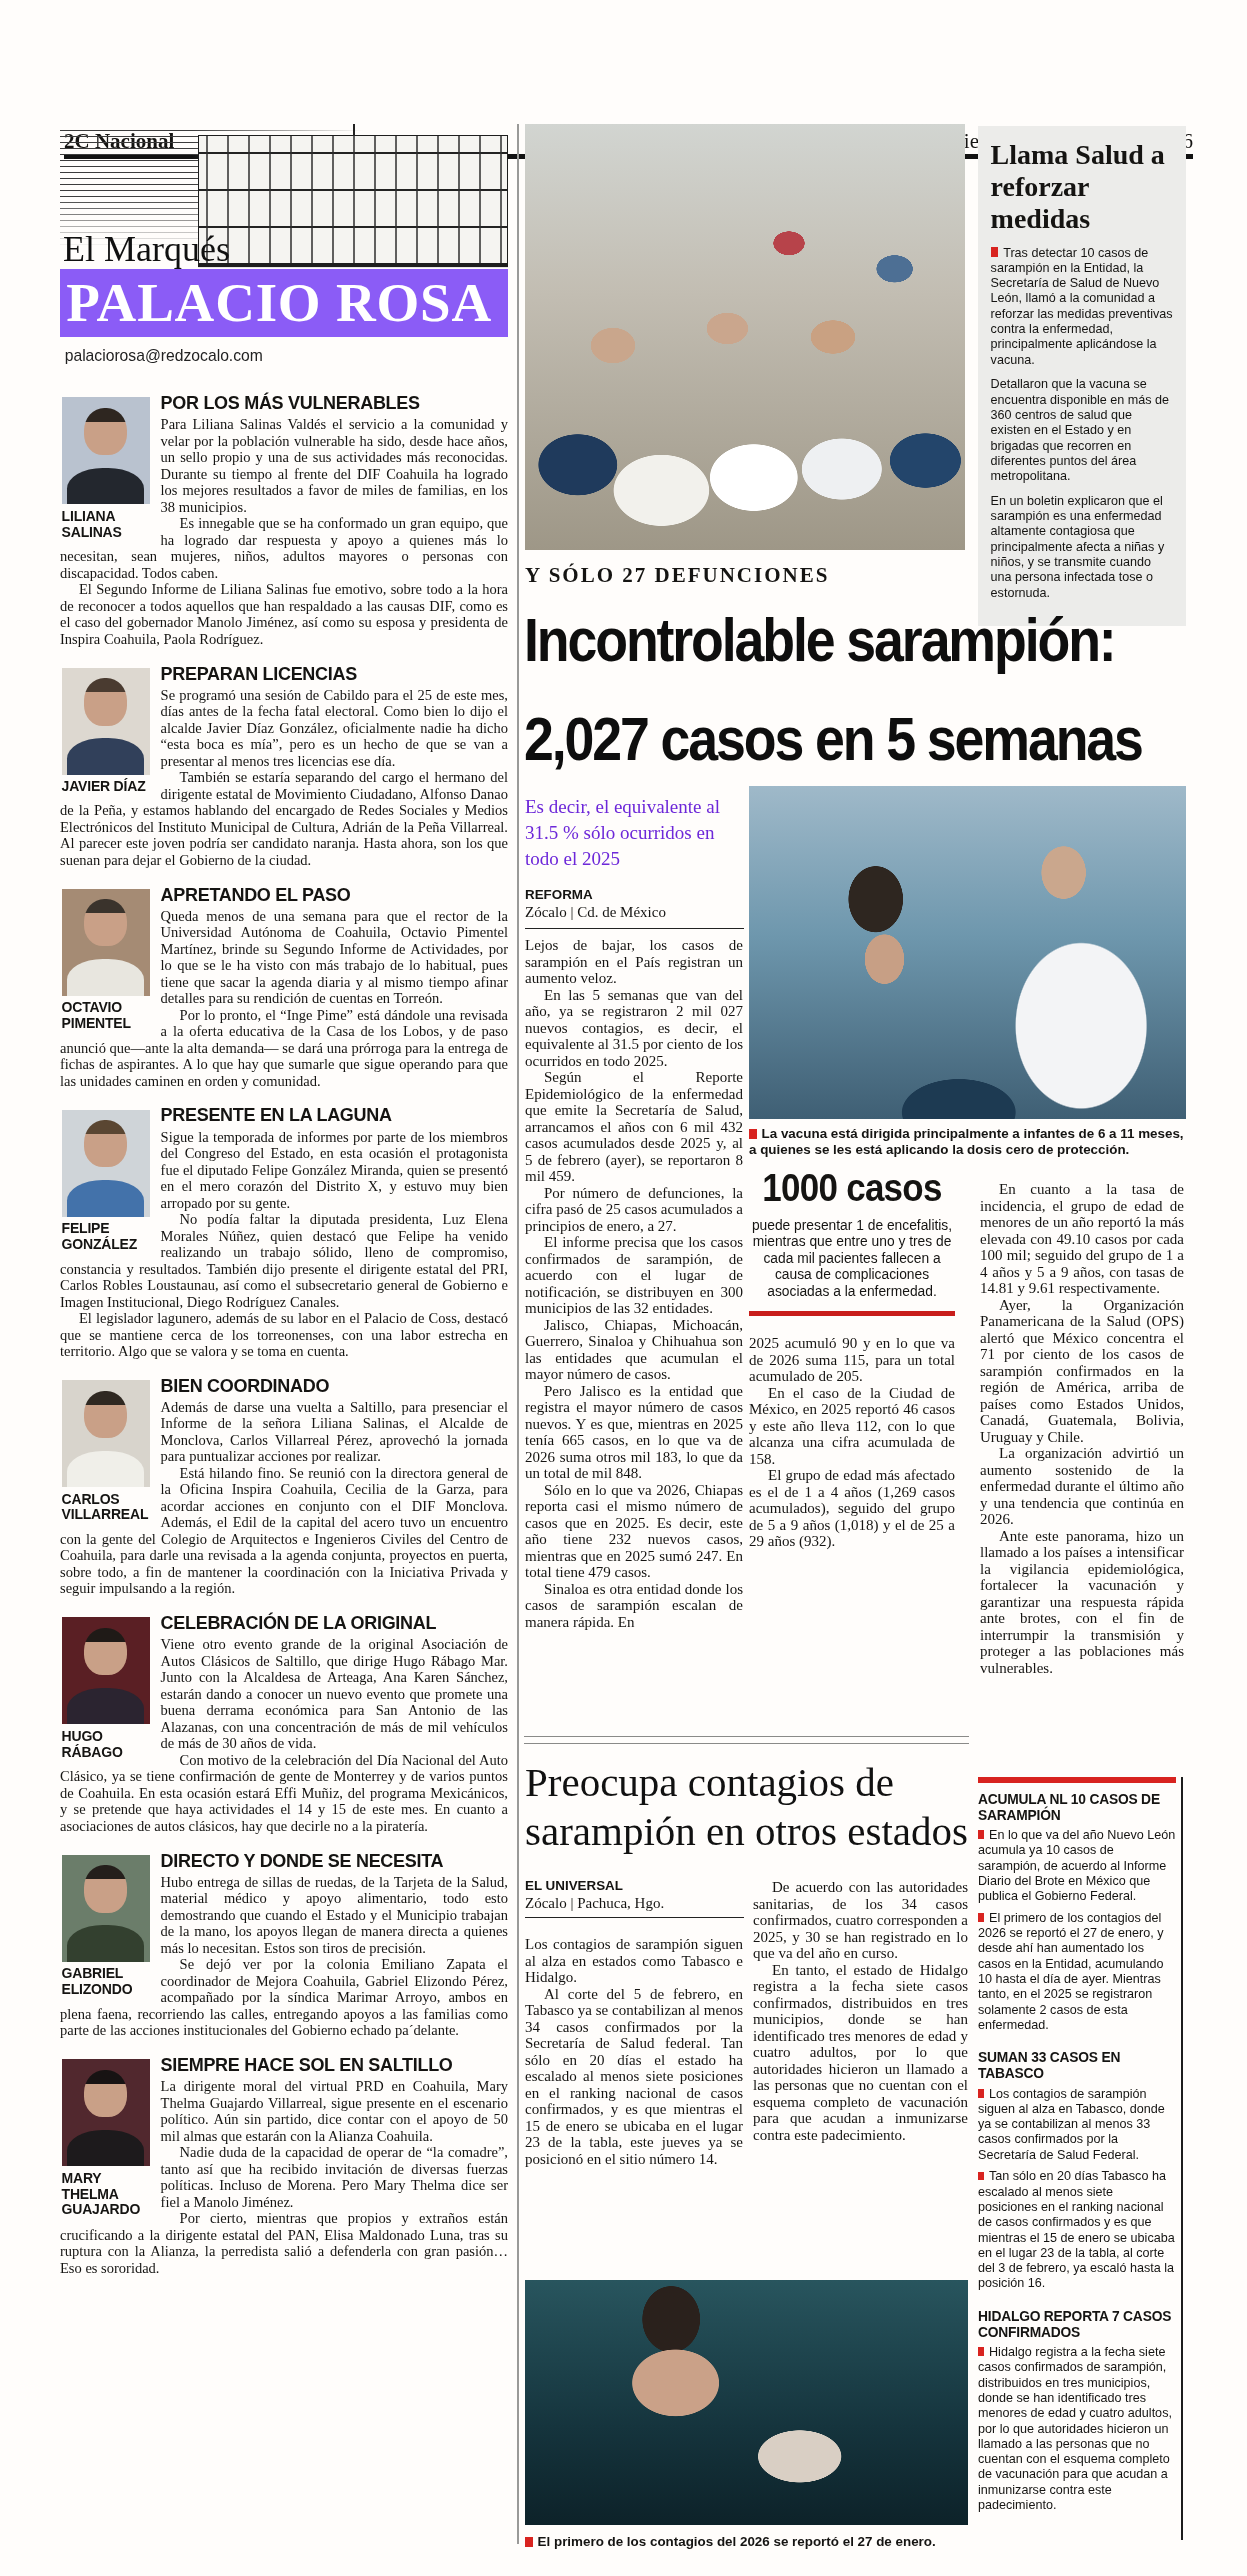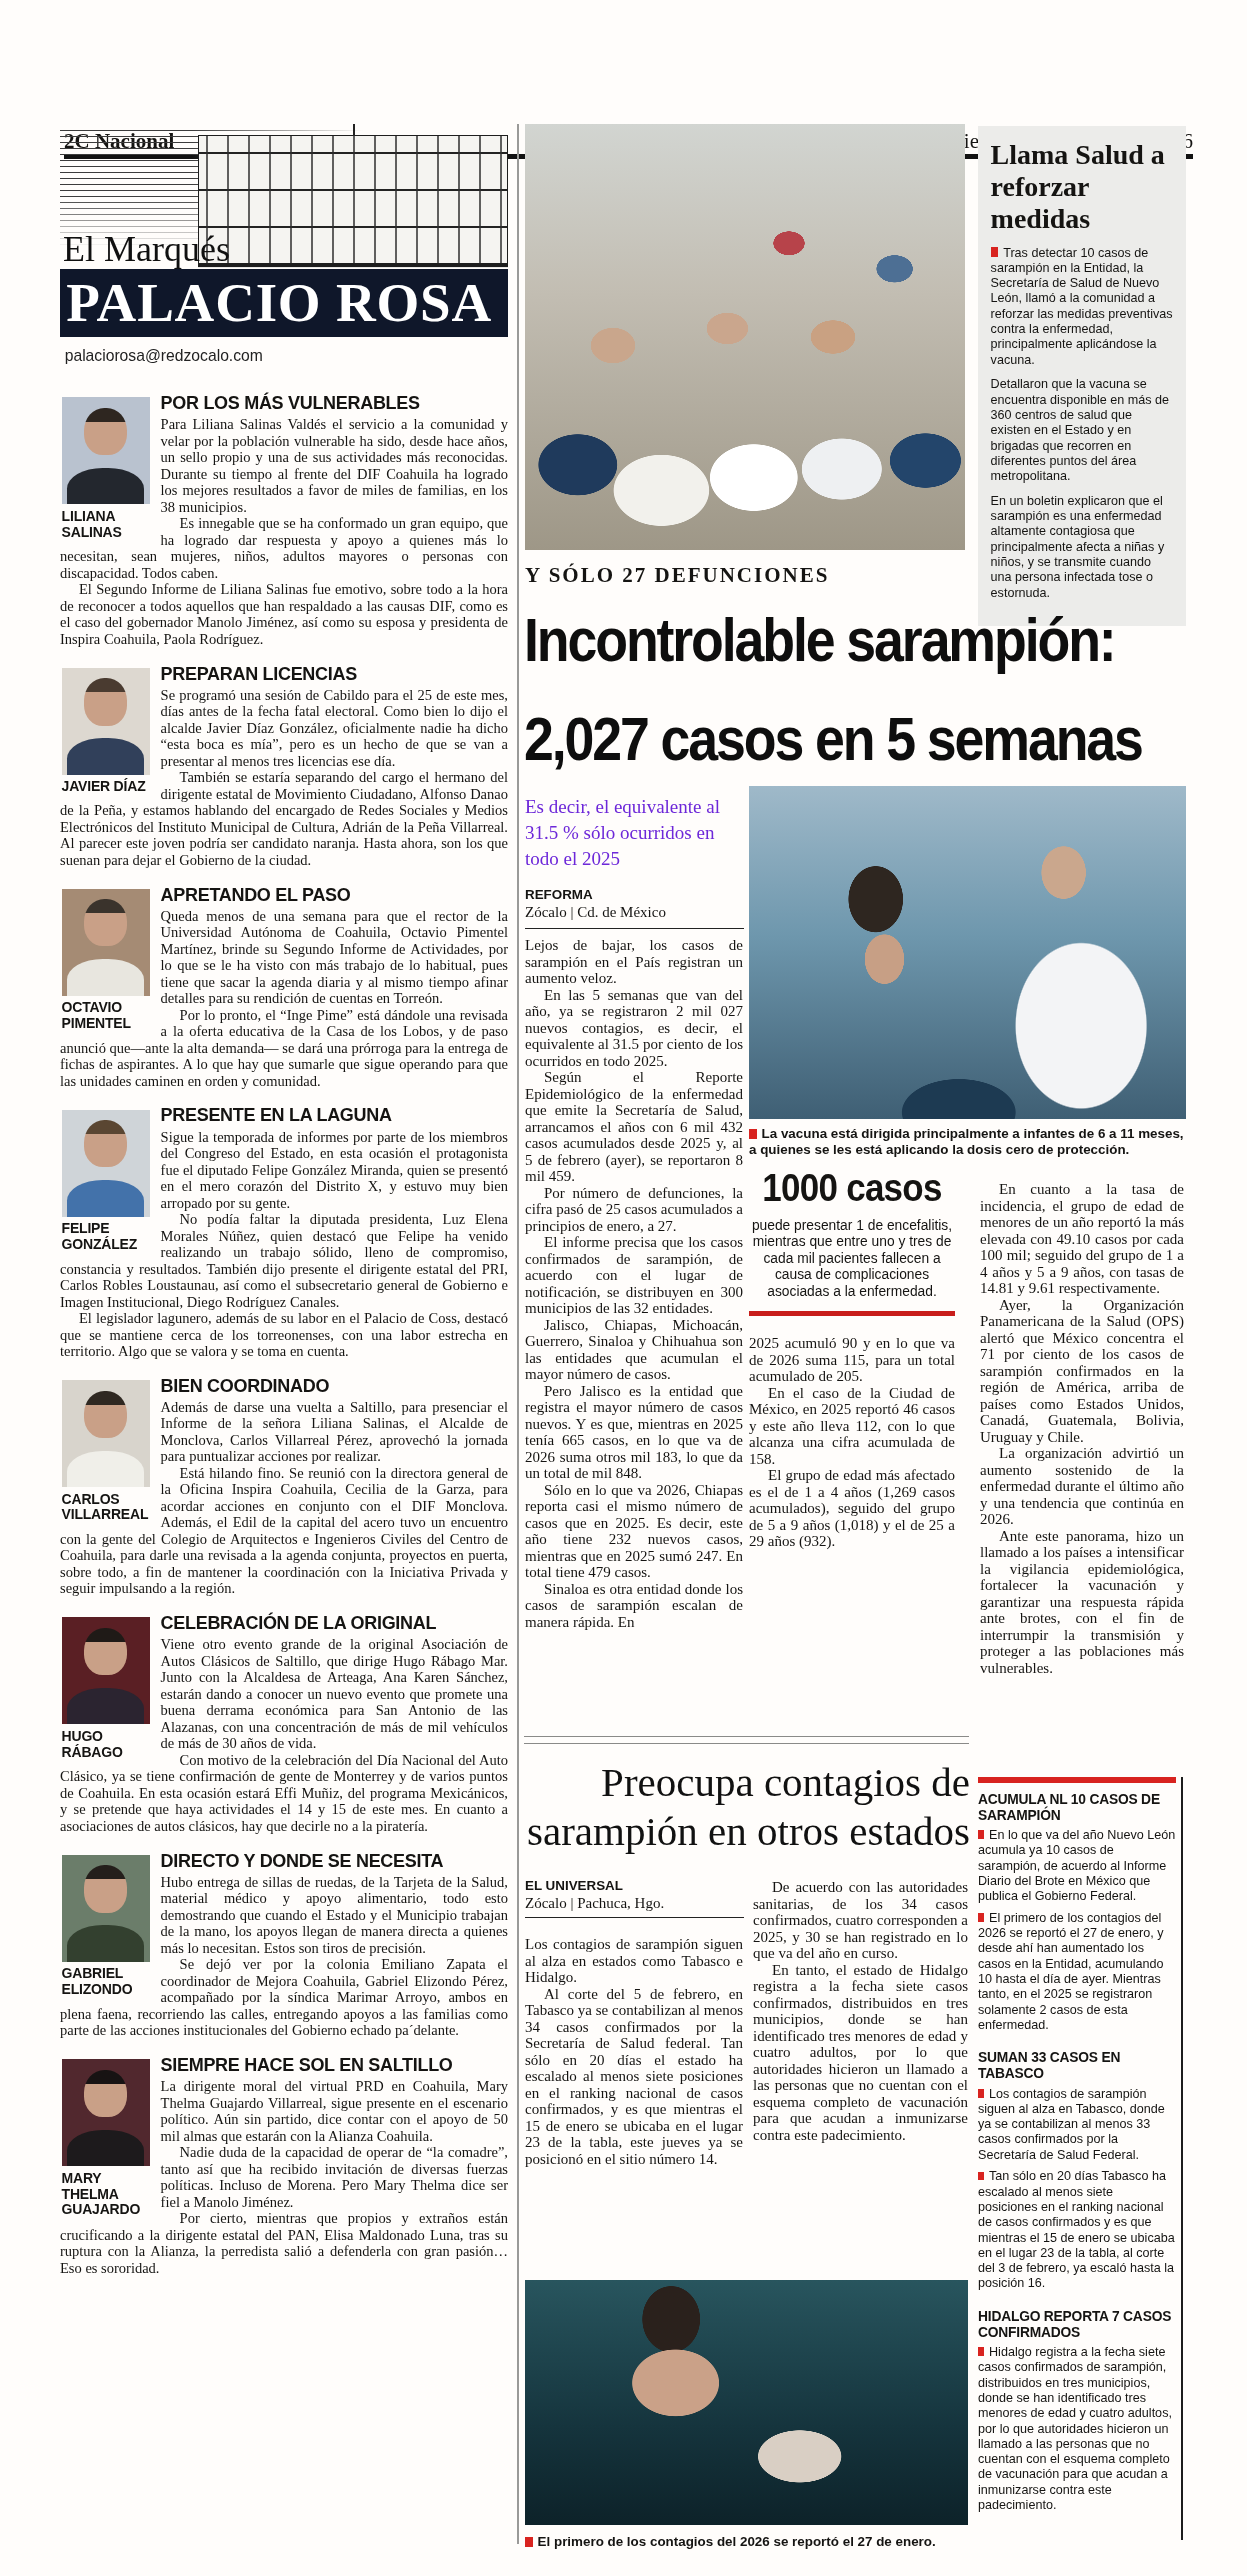--- a/index.html
+++ b/index.html
@@ -25,21 +25,21 @@
          background:linear-gradient(90deg,transparent 40%,#fffdfb 92%),linear-gradient(180deg,transparent 55%,#fffdfb 98%);}
   .palace{position:absolute;right:0;top:11px;width:308px;height:127px;border:1.6px solid #1e1e1e;
           background:
             repeating-linear-gradient(90deg,transparent 0 7px,rgba(45,45,45,.75) 7px 9.4px,transparent 9.4px 21px),
             repeating-linear-gradient(0deg,transparent 0 35px,#232323 35px 37px),
             #f5f4f1;
           box-shadow:0 3.1px 0 #1e1e1e;}
   .palace .pole{position:absolute;top:-22px;left:50%;width:1.6px;height:22px;background:#222;}
   .palace .flag{position:absolute;top:-20.4px;left:calc(50% + 1.6px);width:13.4px;height:8.6px;background:#4a4a4a;}
   .marques{position:absolute;left:3.1px;top:104px;font-size:36px;color:#101010;}
-  .banner{position:absolute;left:0;top:145px;width:448px;height:68px;background:#0f172a;color:#fff;
+  .banner{position:absolute;left:0;top:145px;width:448px;height:68px;background:#8b5cf6;color:#fff;
           font-weight:bold;font-size:55px;letter-spacing:0.8px;line-height:68px;padding-left:6.3px;box-sizing:border-box;}
   .m-email{position:absolute;left:4.7px;top:223px;font-size:15.7px;color:#222;}
 
   .pr-sec{margin-top:17.3px;}
   .pr-sec::after{content:"";display:block;clear:both;}
   .thumb{float:left;width:88px;margin:3.1px 11px 1.6px 1.6px;}
   .headshot{width:88px;height:107px;position:relative;overflow:hidden;background:var(--bg,#cfcac2);}
   .headshot::before{content:"";position:absolute;left:26%;top:10%;width:48%;height:44%;
         border-radius:48% 48% 44% 44%;
         background:linear-gradient(var(--hair,#332a22) 0 30%,var(--skin,#c9a087) 30%);}
@@ -113,21 +113,21 @@
   .statbox{position:absolute;left:749px;top:1167px;width:206px;text-align:center;}
   .stat-title{font-family:"Liberation Sans",sans-serif;font-weight:bold;font-size:38px;letter-spacing:-0.8px;
               transform:scaleX(.92);transform-origin:50% 50%;margin:0;}
   .stat-text{font-family:"Liberation Sans",sans-serif;font-size:13.8px;line-height:16.5px;margin:7.9px 0 0 0;}
   .stat-rule{margin-top:11px;height:4.7px;background:#c81e1b;}
 
   .divider{position:absolute;left:524px;top:1736px;width:445px;height:5.5px;
            border-top:1.6px solid #8a8a88;border-bottom:1.6px solid #8a8a88;}
 
   
-  .bt-title{position:absolute;left:525px;top:1758px;width:445px;font-size:41px;line-height:49px;color:#111;text-align:right;}
+  .bt-title{position:absolute;left:525px;top:1758px;width:445px;font-size:41px;line-height:49px;color:#111;}
   .bt-byline{position:absolute;left:525px;top:1878px;width:219px;border-bottom:1.6px solid #222;padding-bottom:5px;}
   .bcol1{left:525px;top:1936px;width:218px;height:315px;}
   .bcol2{left:753px;top:1879px;width:215px;height:393px;}
   .bottom-photo{position:absolute;left:525px;top:2280px;width:443px;height:245px;
     background:
       radial-gradient(86px 66px at 34% 42%,#caa188 0 50%,transparent 51%),
       radial-gradient(55px 63px at 33% 16%,#2a211c 0 52%,transparent 53%),
       radial-gradient(75px 47px at 62% 72%,#d9cfc4 0 55%,transparent 56%),
       linear-gradient(180deg,#28555e 0%,#15343d 60%,#0d2229 100%);}
   .bt-caption{position:absolute;left:525px;top:2534px;width:443px;

